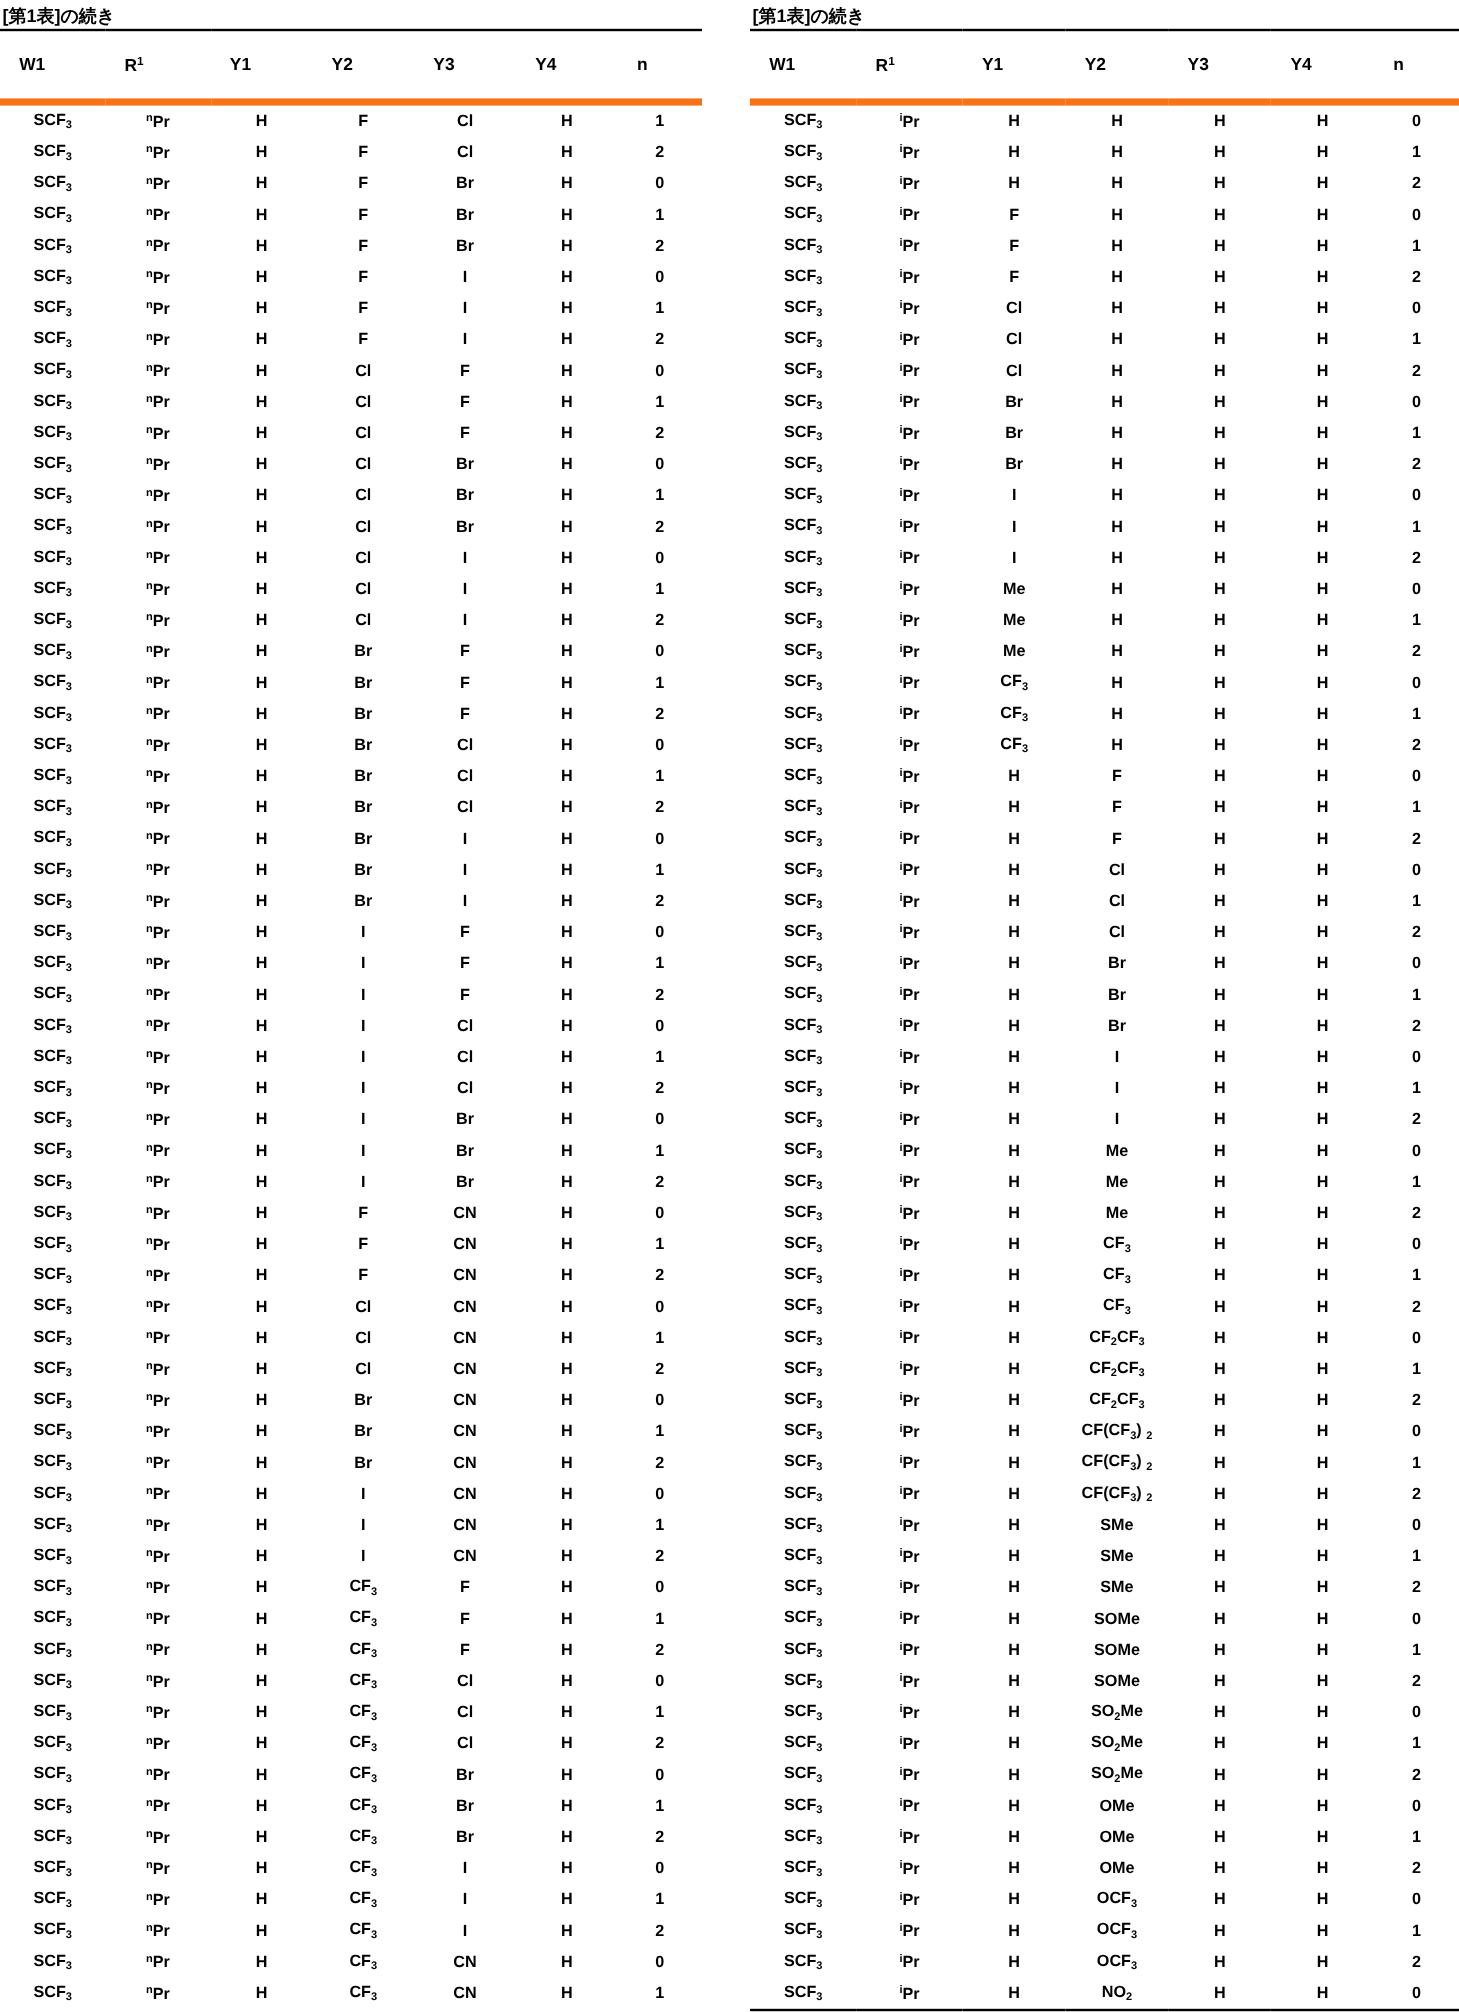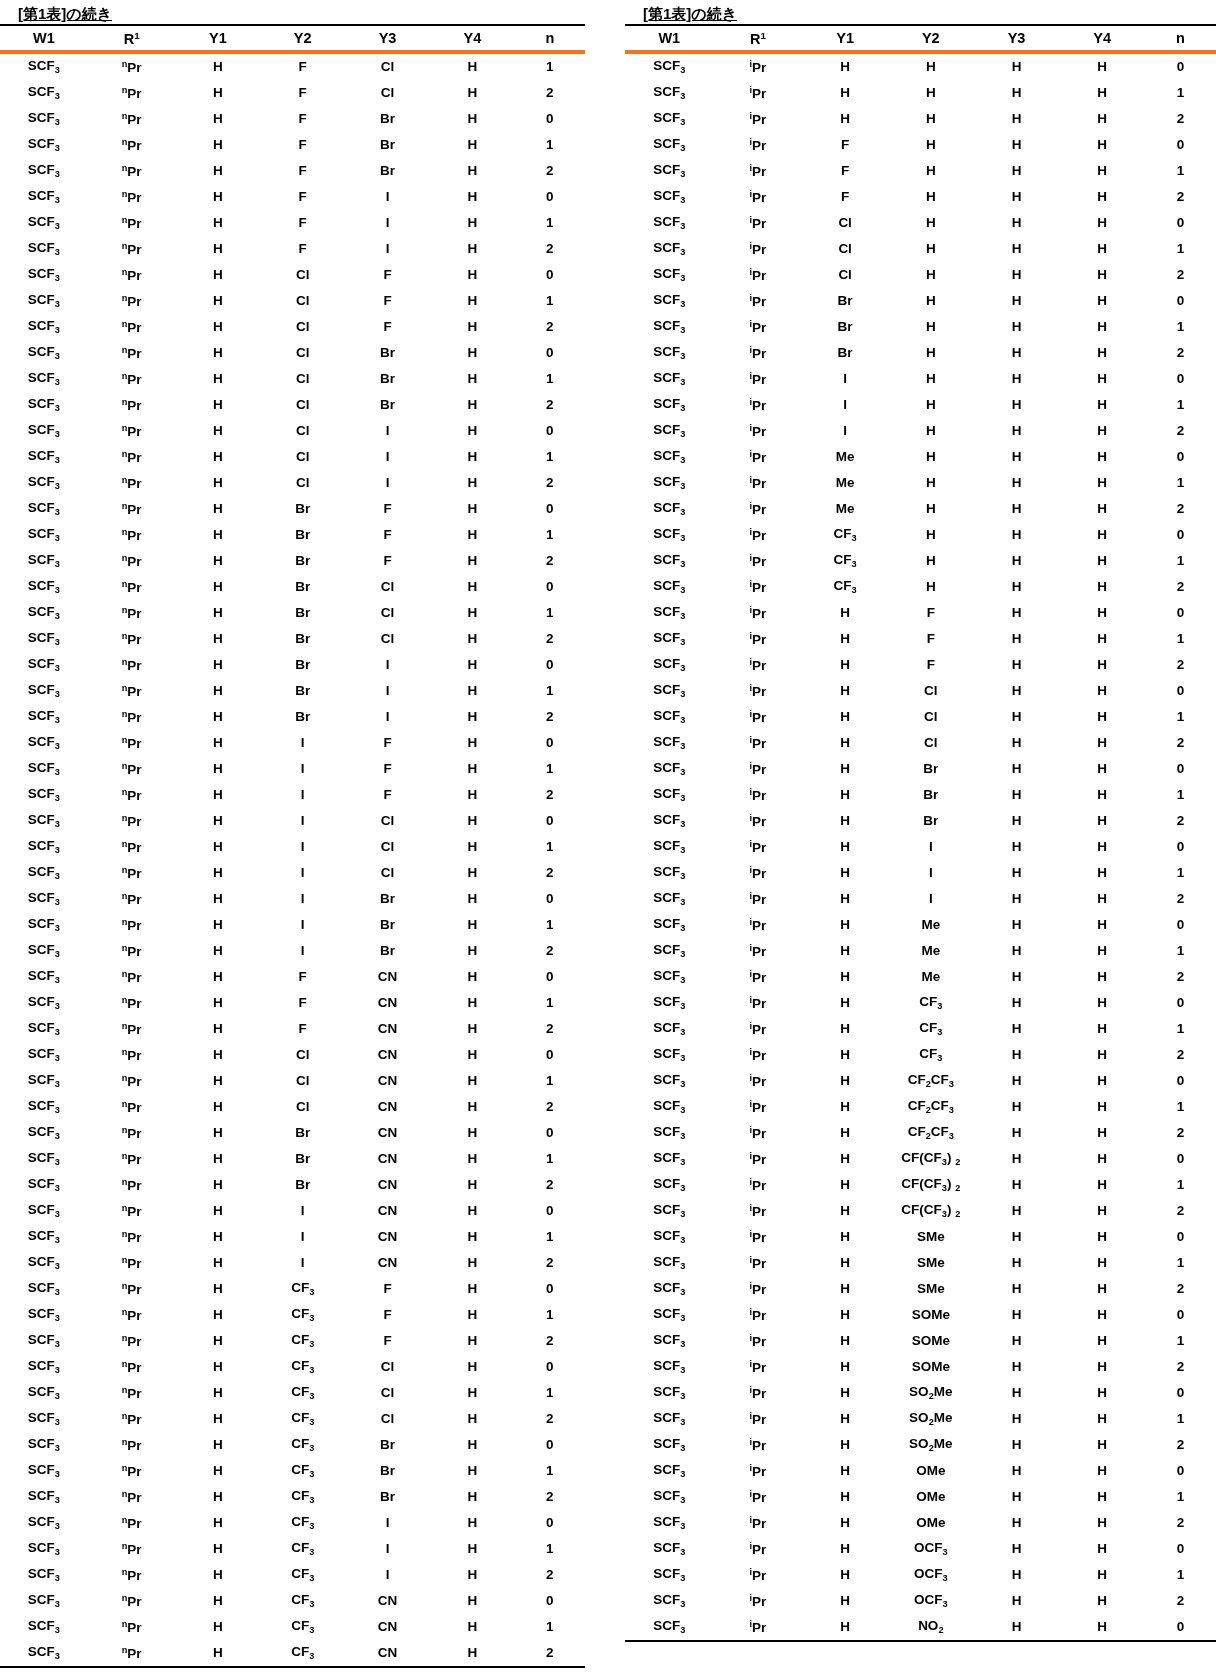--- a/index.html
+++ b/index.html
@@ -17,38 +17,37 @@
     display: flex;
     align-items: flex-start;
     padding-top: 3px;
   }
   .tblwrap { width: 585px; }
   .tblwrap.right { width: 591px; margin-left: 40px; }
   .tbl-title {
     font-size: 15px;
     height: 21px;
     line-height: 21px;
-    padding-left: 18px;
+    padding-left: 2px;
     white-space: nowrap;
-    text-decoration: underline;
   }
   table.compound {
     width: 100%;
     table-layout: fixed;
     border-collapse: collapse;
     border-top: 2px solid #000;
     border-bottom: 2px solid #000;
   }
   table.compound thead th {
     height: 24px;
-    padding: 0;
+    padding: 16px;
     font-size: 14.5px;
     font-weight: bold;
-    text-align: center;
-    border-bottom: 4px solid #f97316;
+    text-align: left;
+    border-bottom: 6px solid #f97316;
   }
   table.compound td {
     height: 26px;
     padding: 0;
     font-size: 13.5px;
     font-weight: bold;
     text-align: center;
     line-height: 1;
     white-space: nowrap;
   }

